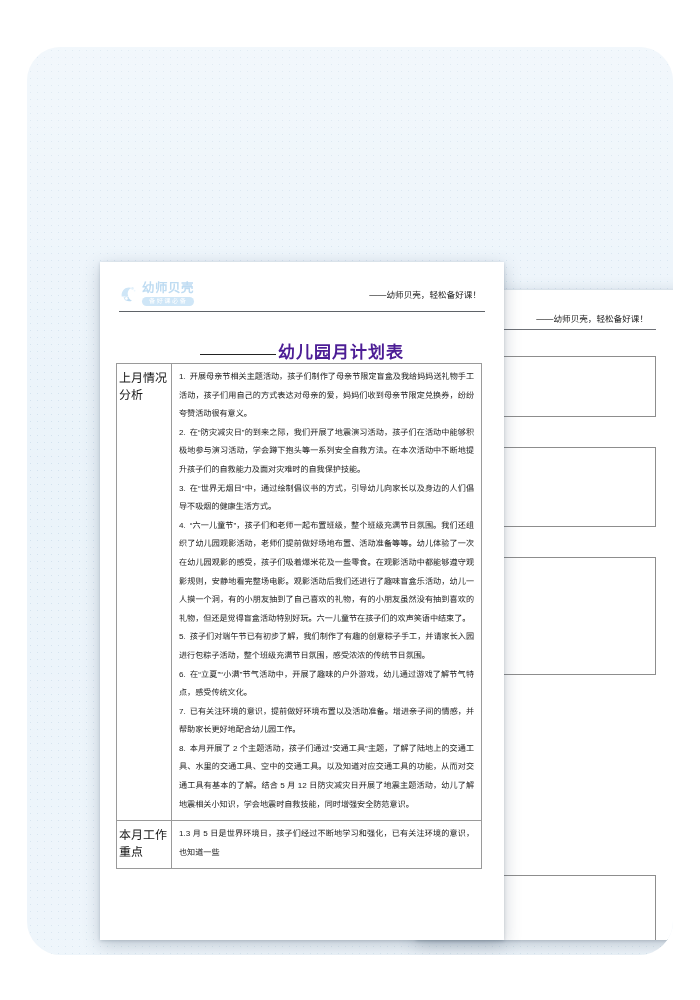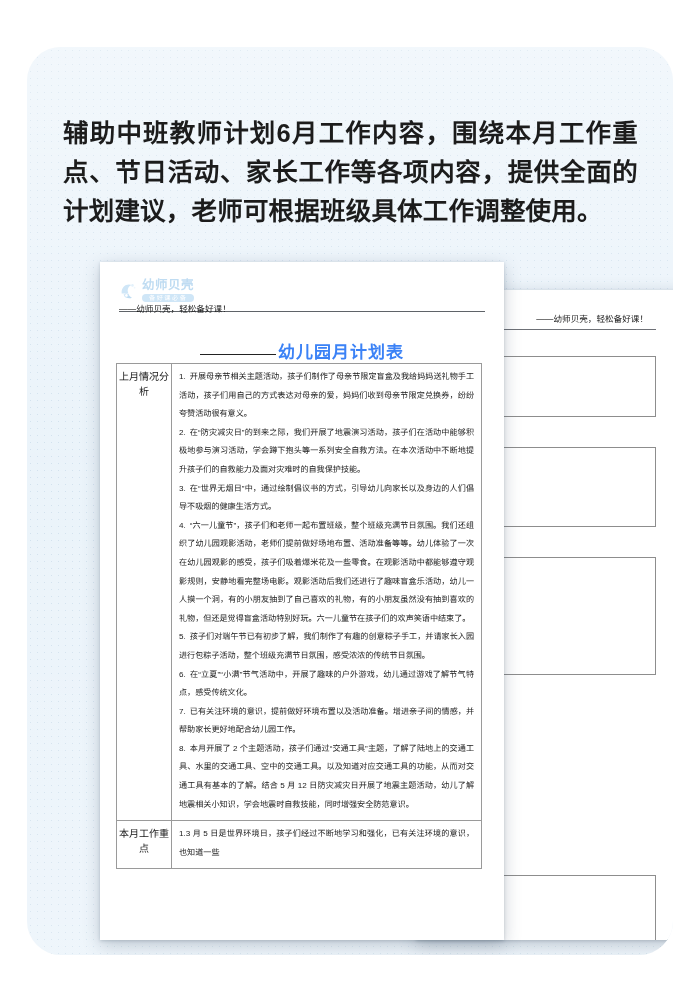--- a/index.html
+++ b/index.html
@@ -87,23 +87,22 @@
 
   
   #sheet-front{
     left:73px; top:215px;
     width:404px; height:678px;
     z-index:3;
   }
   .doc-pad{padding:17px 19px 0 19px;}
 
   .doc-head{
-    display:flex;align-items:flex-start;justify-content:space-between;
+    display:flex;align-items:center;justify-content:space-between;
     height:30px;
-    flex-direction:column;
   }
   .logo{display:flex;align-items:center;gap:2px;}
   .logo-mark{width:21px;height:21px;flex:none;}
   .logo-text{
     display:flex;flex-direction:column;align-items:flex-start;line-height:1;
   }
   .logo-main{
     font-size:12.5px;font-weight:700;color:#bfdcf2;letter-spacing:.5px;
   }
   .logo-sub{
@@ -114,21 +113,21 @@
   }
   .tagline{
     font-size:8.6px;color:#1d1d1d;white-space:nowrap;padding-right:4px;
   }
   .head-rule{
     border-top:1.5px solid #5f6368;margin:2px 0 0 0;height:0;
   }
 
   .doc-title{
     text-align:center;
-    font-size:17px;font-weight:700;color:#3b82f6;
+    font-size:17px;font-weight:700;color:#4c1d95;
     margin:26px 0 0 0;letter-spacing:1px;
   }
   .doc-title .blank{
     display:inline-block;width:76px;border-bottom:1.4px solid #222;
     vertical-align:3px;margin-right:2px;
   }
 
   .meta-row{
     margin:18px 0 7px 0;
     display:flex;justify-content:center;gap:24px;
@@ -143,22 +142,22 @@
   table.plan{
     width:100%;border-collapse:collapse;table-layout:fixed;
     margin-left:-3px;
   }
   table.plan td{
     border:1px solid #9a9a9a;
     vertical-align:top;
   }
   td.rowlabel{
     width:50px;
-    text-align:center;
-    font-size:10px;color:#161616;
+    text-align:left;
+    font-size:12px;color:#161616;
     padding:4px 2px;
     vertical-align:middle;
   }
   td.rowbody{padding:4px 7px 6px 7px;}
   ol.items{margin:0;padding:0;list-style:none;}
   ol.items li{
     font-size:8.1px;
     line-height:18.6px;
     color:#1a1a1a;
     text-align:justify;
@@ -172,21 +171,20 @@
   
   #sheet-front .clip{
     position:absolute;left:0;right:0;bottom:0;height:1px;background:#fff;
   }
 </style>
 </head>
 <body>
 
 <div id="promo-card">
 
-  <h1 id="headline">辅助中班教师计划6月工作内容，围绕本月工作重点、节日活动、家长工作等各项内容，提供全面的计划建议，老师可根据班级具体工作调整使用。</h1>
 
   <div id="sheet-back" class="sheet">
     <div class="inner">
       <div class="bk-tagline">——幼师贝壳，轻松备好课！</div>
       <div class="bk-rule"></div>
       <div id="back-blocks">
           <div class="bk-box">
             <div class="bk-line">手工，在动手中感受废物再利用的好</div>
             <div class="bk-line">废物的好习惯，同时潜移默化地培养</div>
           </div>

